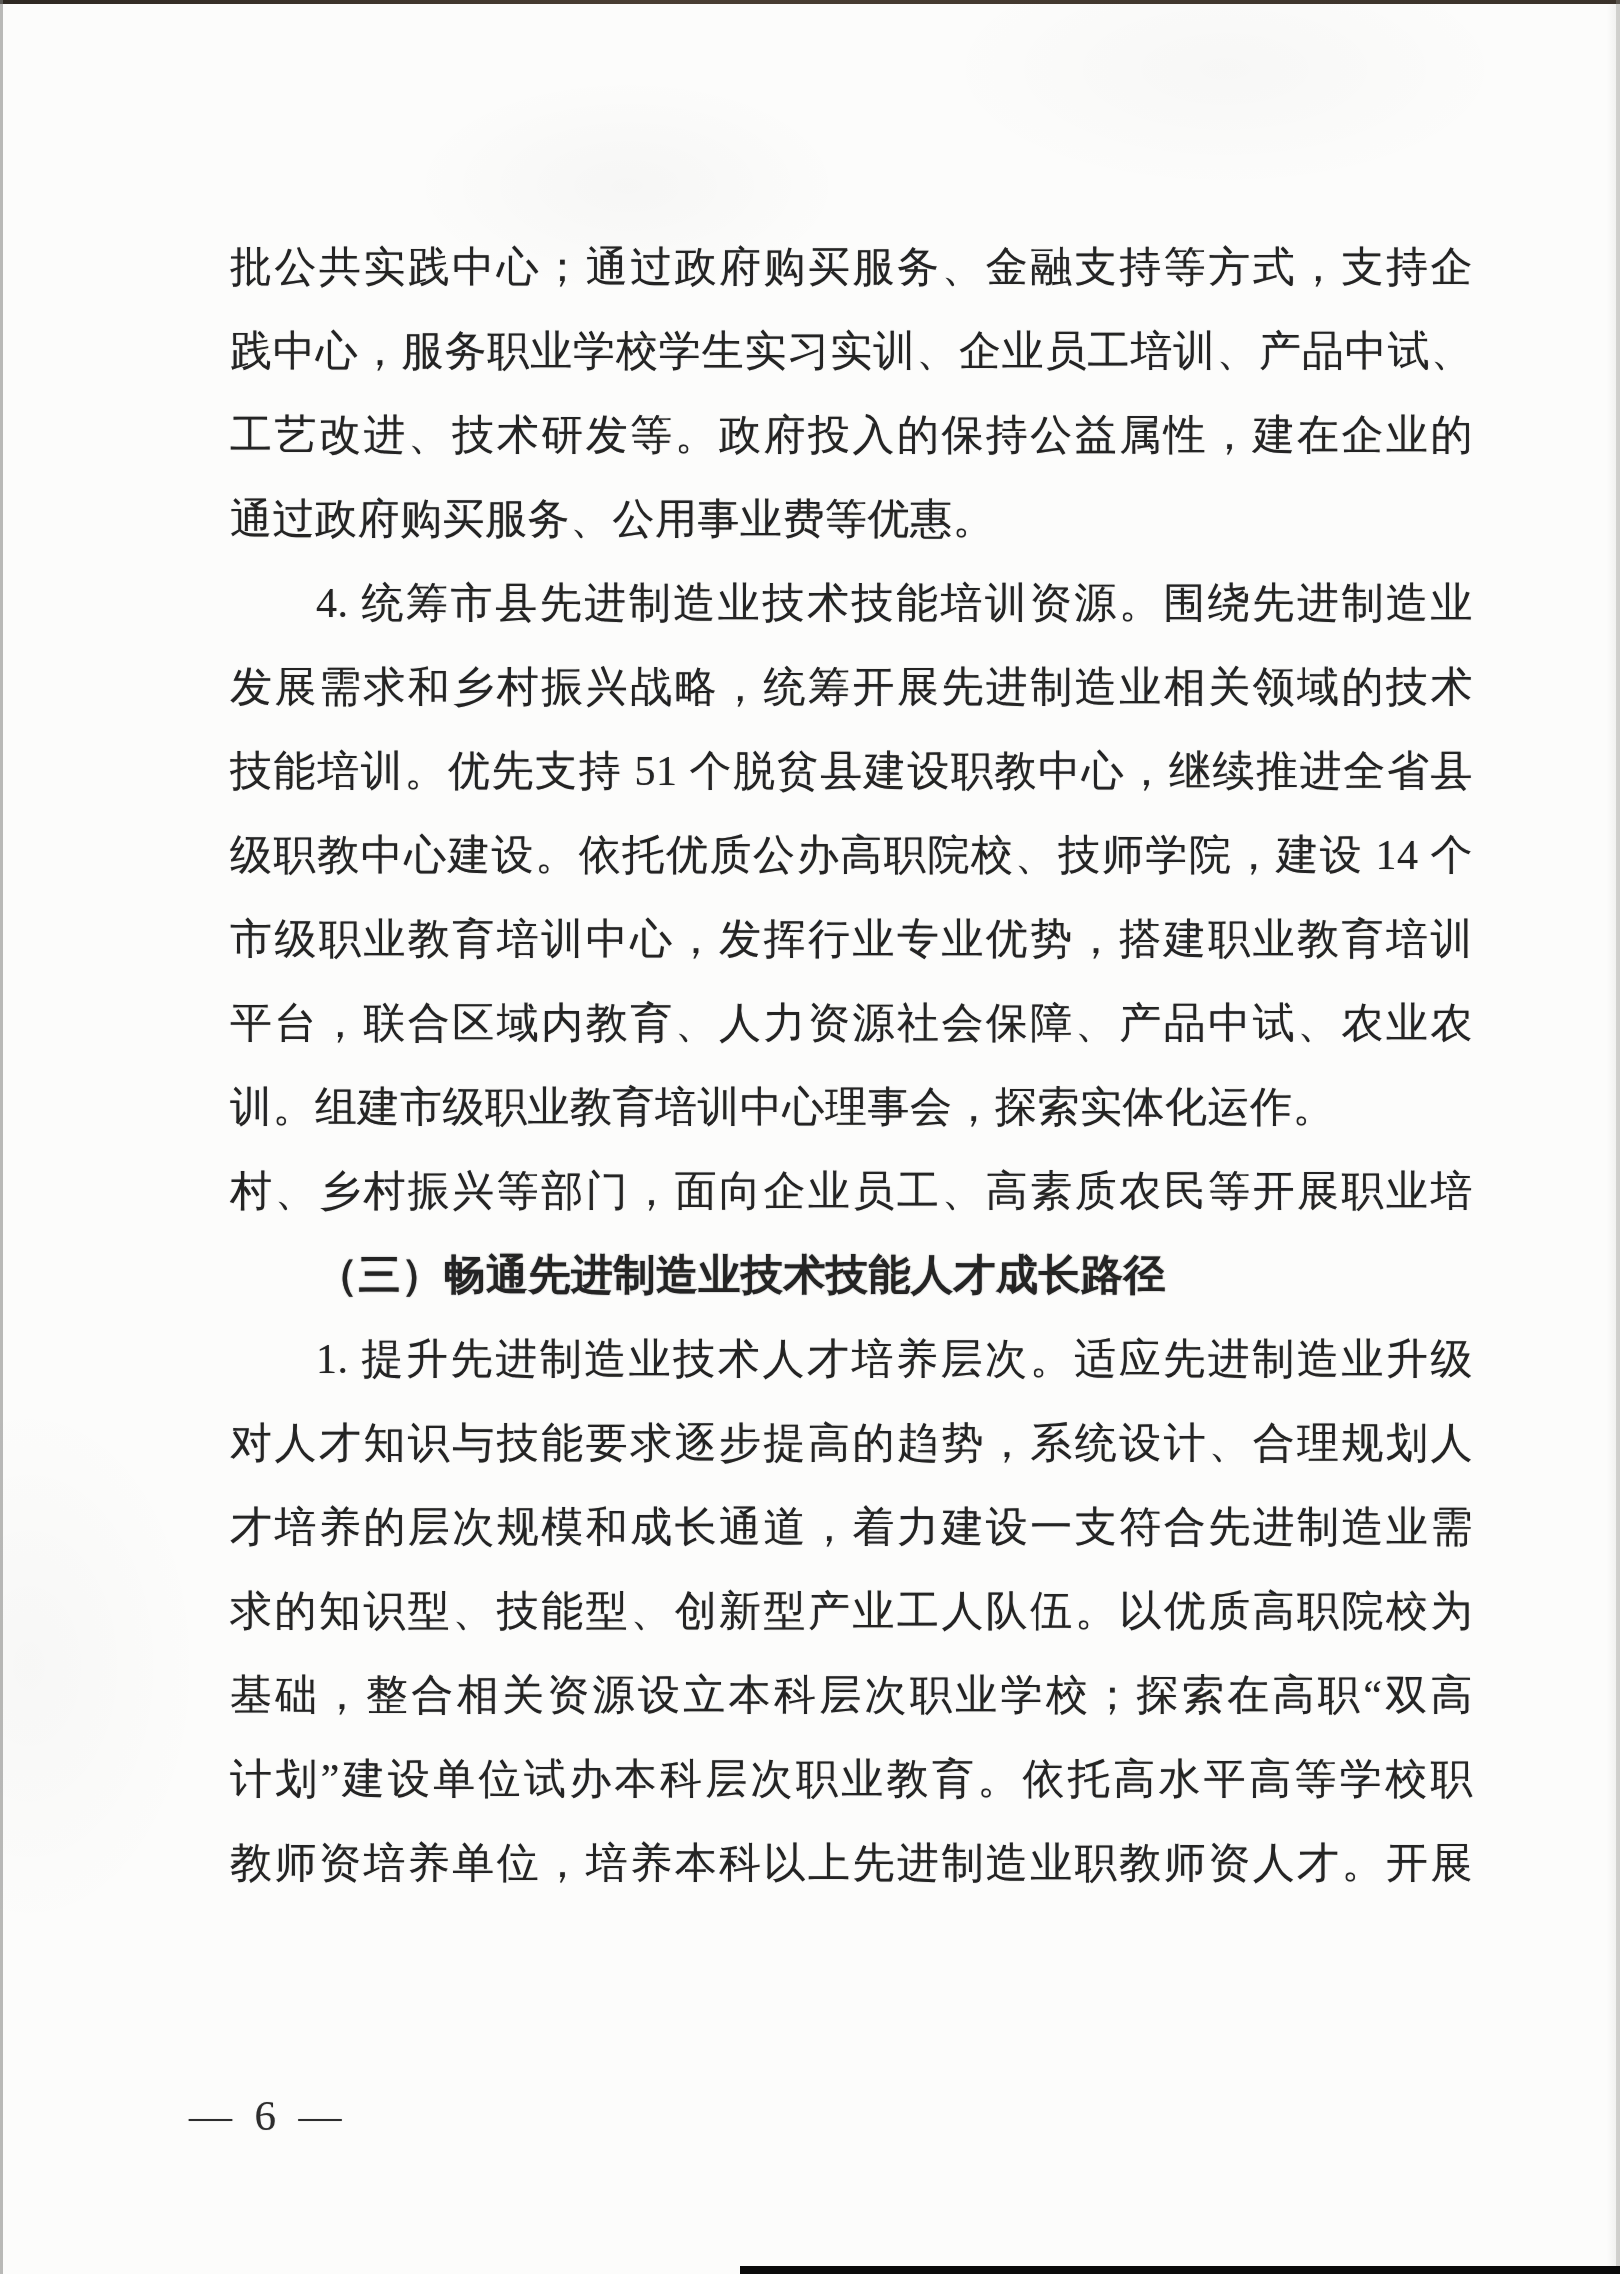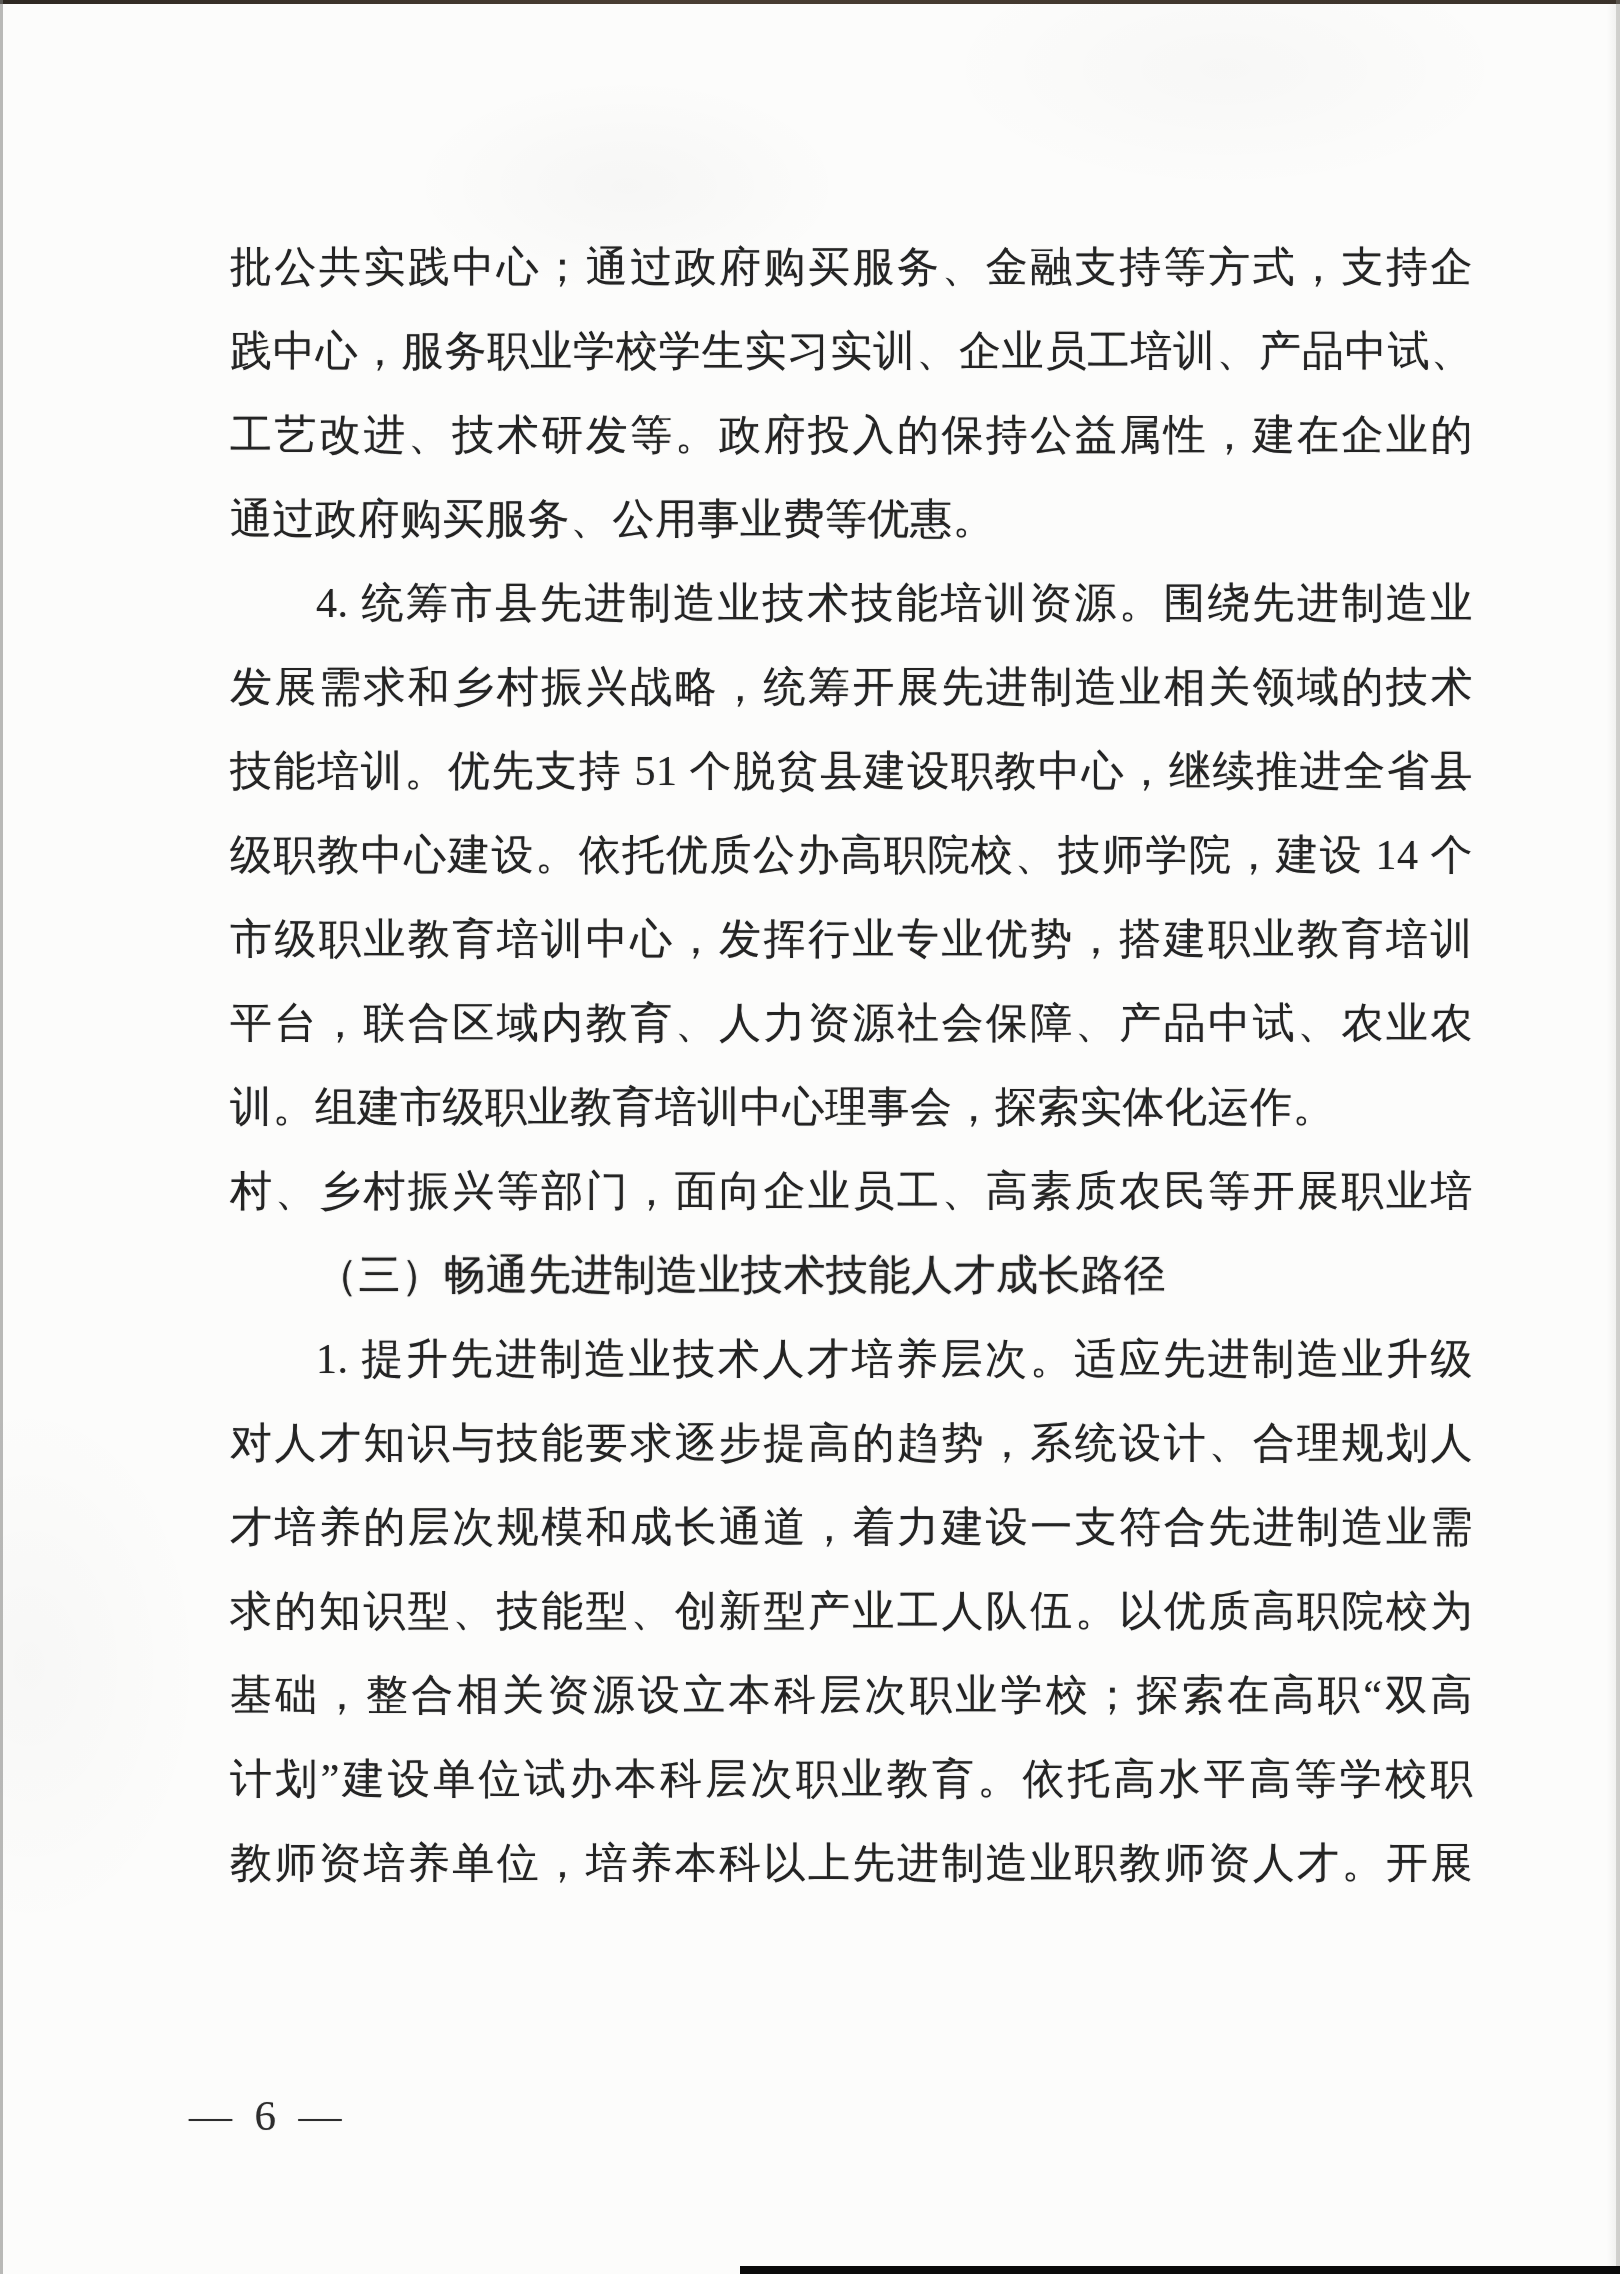--- a/index.html
+++ b/index.html
@@ -51,21 +51,21 @@
     white-space: normal;
   }
   .doc-line.end {
     text-align-last: left;
   }
   .doc-line.indent-justify {
     text-indent: 86px;
   }
   .doc-line.heading {
     text-indent: 86px;
-    font-weight: normal;
+    font-weight: bold;
     text-align-last: left;
     text-shadow: 0 0 1.4px rgba(30,30,30,0.65);
   }
 
   .page-number {
     position: absolute;
     left: 189px; top: 2086px;
     font-size: 43px;
     line-height: 59px;
     color: #2d2d2d;

